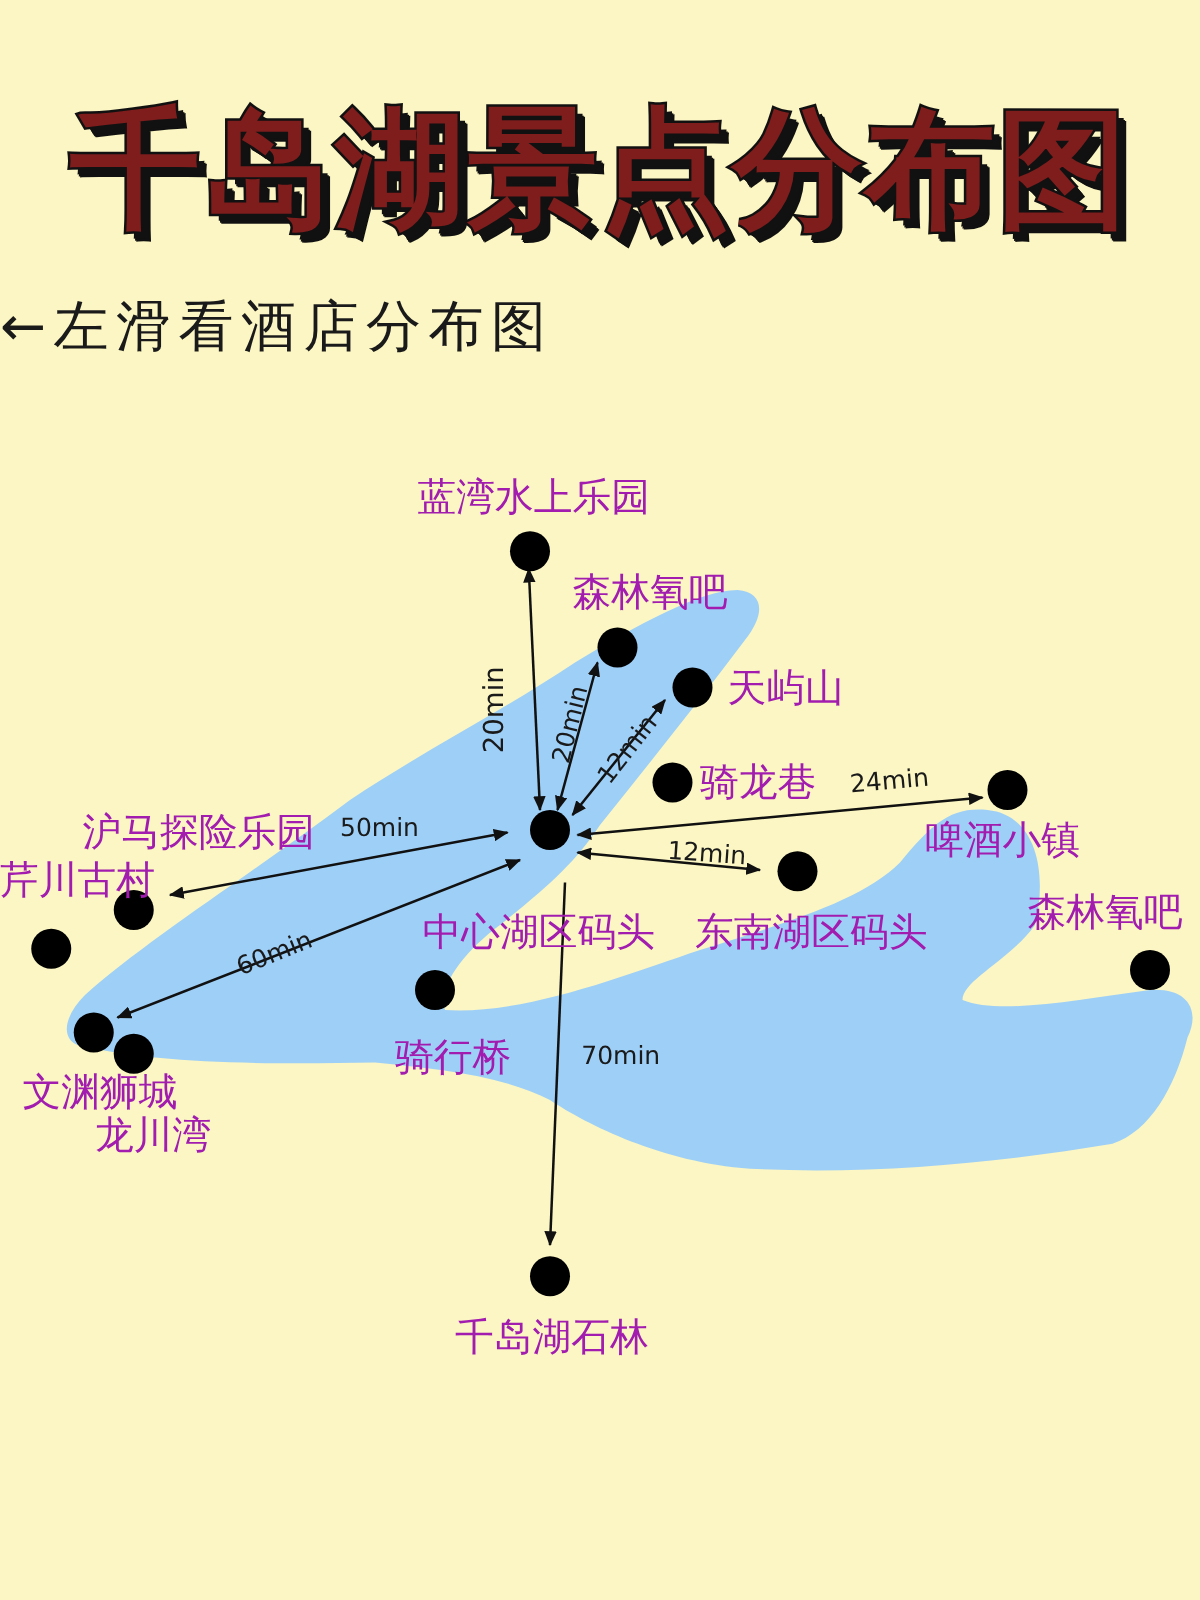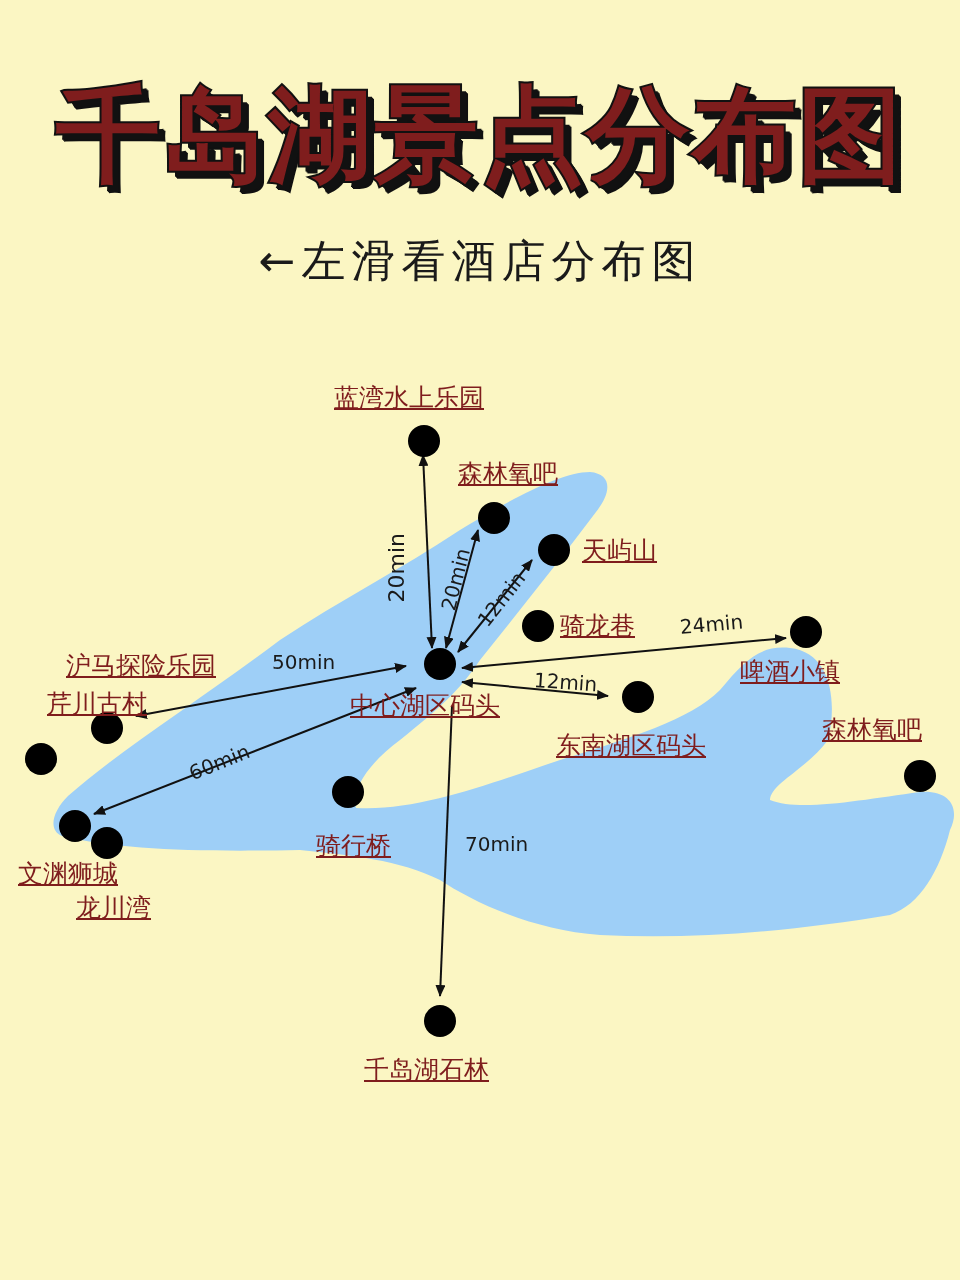--- a/index.html
+++ b/index.html
@@ -1,22 +1,22 @@
 <!DOCTYPE html>
 <html><head>
 <meta charset="utf-8">
 <style>
   html,body{margin:0;padding:0;}
   body{width:960px;height:1280px;background:#fbf6c3;position:relative;overflow:hidden;font-family:"DejaVu Sans","Liberation Sans",sans-serif;}
   .title{position:absolute;left:0;top:70px;width:960px;text-align:center;font-size:104px;font-weight:bold;color:#7f1d1d;letter-spacing:2px;
     -webkit-text-stroke:4px #111;paint-order:stroke fill;
     text-shadow:6px 6px 0 #111,7px 7px 0 #111,8px 8px 0 #111;font-family:"DejaVu Sans",sans-serif;line-height:130px;}
-  .subtitle{position:absolute;left:0;top:232px;width:960px;text-align:center;font-size:44px;color:#1a1a1a;letter-spacing:6px;font-family:"DejaVu Sans",sans-serif;}
+  .subtitle{position:absolute;left:0;top:232px;width:960px;text-align:left;font-size:44px;color:#1a1a1a;letter-spacing:6px;font-family:"DejaVu Sans",sans-serif;}
   svg.map{position:absolute;left:0;top:0;}
-  .lbl{position:absolute;font-size:25px;color:#7f1d1d;white-space:nowrap;font-family:"DejaVu Sans",sans-serif;line-height:32px;text-decoration:underline;}
+  .lbl{position:absolute;font-size:31px;color:#a21caf;white-space:nowrap;font-family:"DejaVu Sans",sans-serif;line-height:32px;}
   .time{position:absolute;font-size:20px;color:#1a1a1a;white-space:nowrap;font-family:"DejaVu Sans",sans-serif;transform-origin:left center;}
 </style>
 </head>
 <body>
 
 <div class="title">千岛湖景点分布图</div>
 <div class="subtitle">←左滑看酒店分布图</div>
 
 <svg class="map" width="960" height="1280" viewBox="0 0 960 1280">
   <defs>
@@ -75,26 +75,26 @@
 </svg>
 
 <div class="lbl" style="left:334px;top:382px;">蓝湾水上乐园</div>
 <div class="lbl" style="left:458px;top:458px;">森林氧吧</div>
 <div class="lbl" style="left:582px;top:535px;">天屿山</div>
 <div class="lbl" style="left:560px;top:610px;">骑龙巷</div>
 <div class="lbl" style="left:740px;top:656px;">啤酒小镇</div>
 <div class="lbl" style="left:556px;top:730px;">东南湖区码头</div>
 <div class="lbl" style="left:822px;top:714px;">森林氧吧</div>
 <div class="lbl" style="left:66px;top:650px;">沪马探险乐园</div>
-<div class="lbl" style="left:0px;top:688px;padding-left:47px;">芹川古村</div>
+<div class="lbl" style="left:0px;top:688px;">芹川古村</div>
 <div class="lbl" style="left:18px;top:858px;">文渊狮城</div>
 <div class="lbl" style="left:76px;top:892px;text-align:center;">龙川湾</div>
 <div class="lbl" style="left:316px;top:830px;">骑行桥</div>
 <div class="lbl" style="left:364px;top:1054px;">千岛湖石林</div>
-<div class="lbl" style="left:338px;top:690px;margin-left:12px;">中心湖区码头</div>
+<div class="lbl" style="left:338px;top:730px;">中心湖区码头</div>
 
 <div class="time" style="left:396px;top:590px;font-size:22px;transform:rotate(-90deg);">20min</div>
 <div class="time" style="left:448px;top:598px;transform:rotate(-76deg);">20min</div>
 <div class="time" style="left:482px;top:612px;transform:rotate(-52deg);">12min</div>
 <div class="time" style="left:680px;top:615px;transform:rotate(-5deg);">24min</div>
 <div class="time" style="left:534px;top:668px;transform:rotate(4deg);">12min</div>
 <div class="time" style="left:272px;top:650px;">50min</div>
 <div class="time" style="left:190px;top:762px;transform:rotate(-22deg);">60min</div>
 <div class="time" style="left:465px;top:832px;">70min</div>
 

